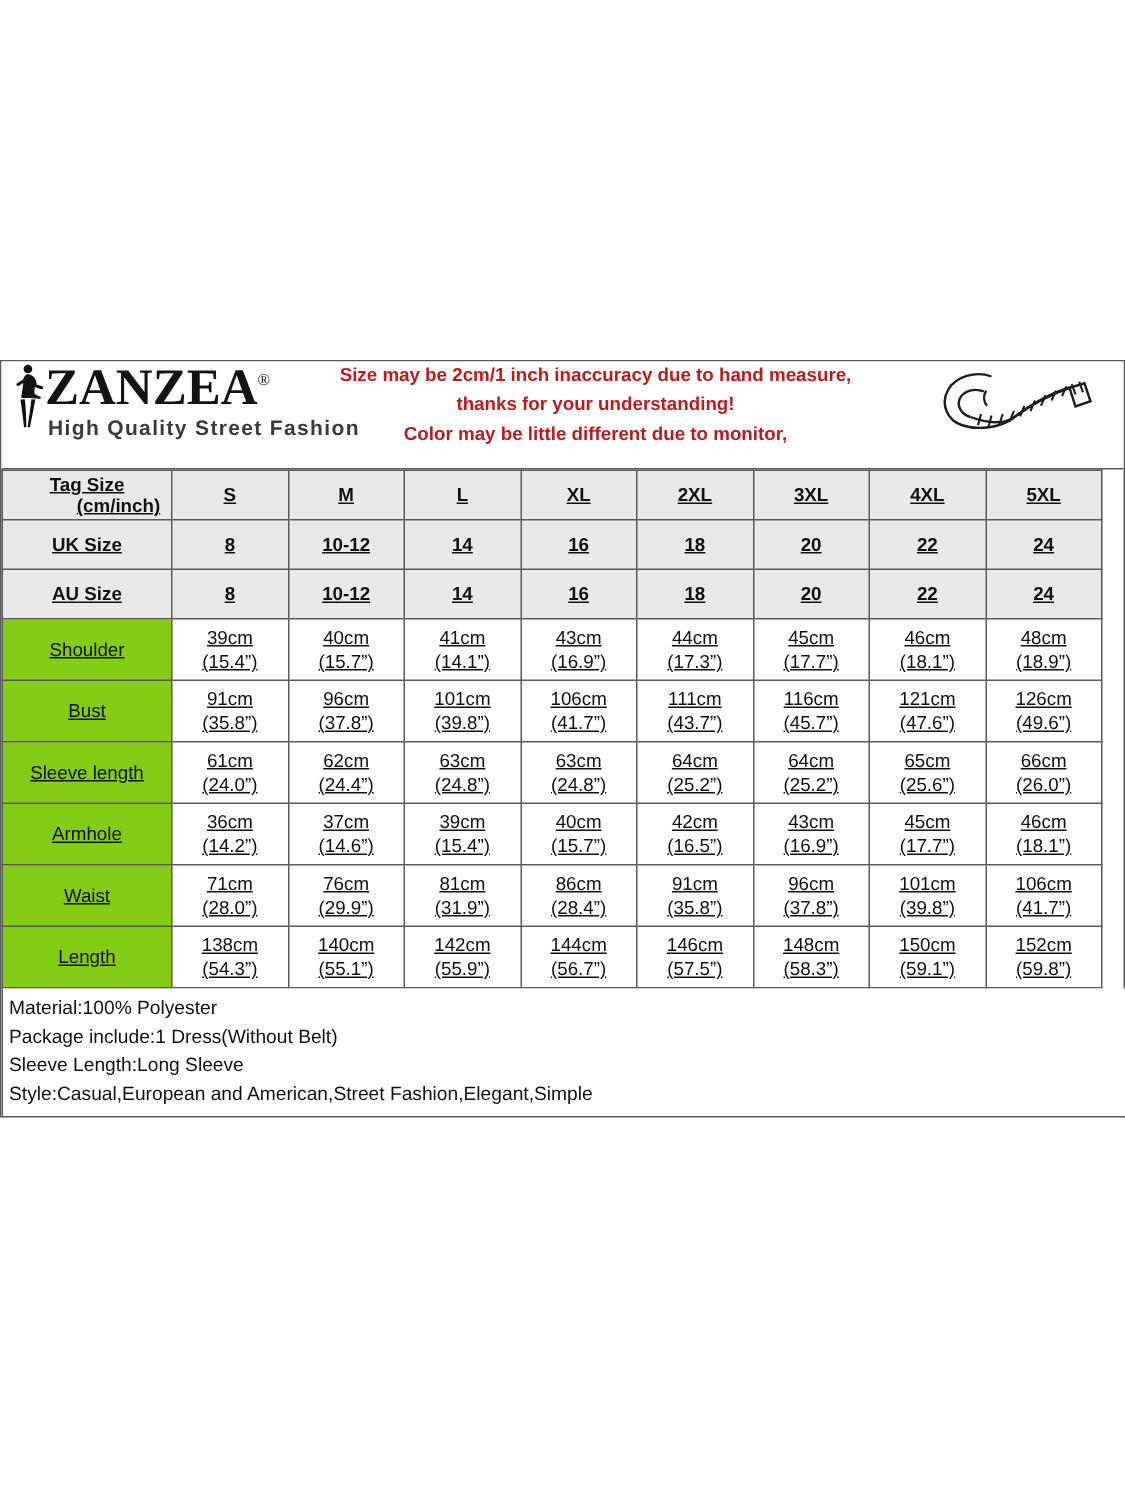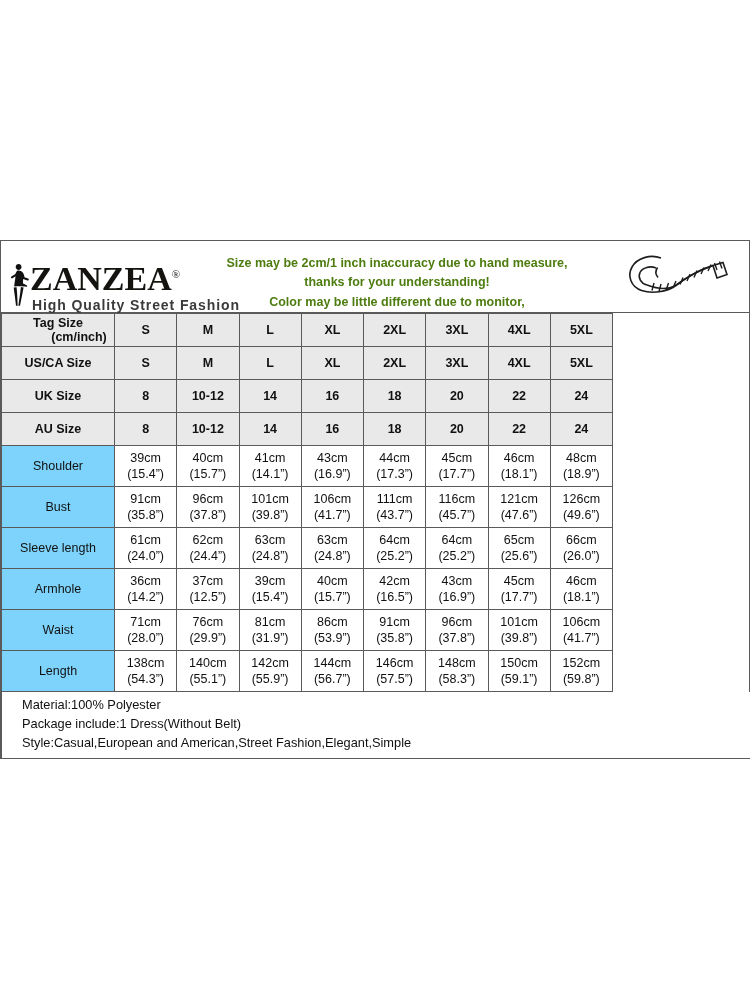--- a/index.html
+++ b/index.html
@@ -22,21 +22,21 @@
     top: 240px;
     width: 750px;
     box-sizing: border-box;
     border: 1px solid #5a5a5a;
     border-bottom: none;
   }
 
   
   .brand-band {
     display: flex;
-    align-items: flex-end;
+    align-items: flex-start;
     height: 72px;
     background: #ffffff;
     box-sizing: border-box;
     border-bottom: 1px solid #5a5a5a;
   }
   .logo-cell {
     width: 170px;
     flex: 0 0 170px;
     display: flex;
     align-items: center;
@@ -72,36 +72,37 @@
     margin-top: 2px;
     margin-left: 2px;
     white-space: nowrap;
   }
   .notice-cell {
     flex: 1 1 auto;
     text-align: center;
     font-size: 12.5px;
     font-weight: 600;
     line-height: 1.55;
-    color: #4d7c0f;
+    color: #b91c1c;
     padding-left: 14px;
   }
   .tape-cell {
     width: 140px;
     flex: 0 0 140px;
     display: flex;
     align-items: center;
     justify-content: center;
   }
 
   
   table.size-table {
     border-collapse: collapse;
-    width: 612px;
+    width: 734px;
     table-layout: fixed;
+    text-decoration: underline;
   }
   table.size-table td {
     border: 1px solid #5a5a5a;
     text-align: center;
     vertical-align: middle;
     font-size: 12.5px;
     color: #111111;
   }
   table.size-table td.lbl {
     background: #e9e9e9;
@@ -114,33 +115,33 @@
     font-weight: 700;
     height: 30px;
   }
   table.size-table tr.meas td {
     background: #ffffff;
     height: 38px;
     font-weight: 400;
     line-height: 1.28;
   }
   table.size-table tr.meas td.lbl {
-    background: #7dd3fc;
+    background: #84cc16;
   }
   .cm { display: block; }
   .inch { display: block; }
   .tag-l1 { display: block; }
   .tag-l2 { display: block; margin-left: 42px; }
 
   
   .notes {
     border: 1px solid #5a5a5a;
     border-top: none;
     background: #ffffff;
-    padding: 4px 4px 5px 20px;
+    padding: 4px 4px 5px 4px;
     box-sizing: border-box;
     width: 750px;
   }
   .notes div {
     font-size: 12.8px;
     line-height: 1.48;
     color: #111111;
     white-space: nowrap;
   }
 </style>
@@ -210,31 +211,20 @@
         <td>S</td>
         <td>M</td>
         <td>L</td>
         <td>XL</td>
         <td>2XL</td>
         <td>3XL</td>
         <td>4XL</td>
         <td>5XL</td>
       </tr>
 
-      <tr class="hdr">
-        <td class="lbl">US/CA Size</td>
-        <td>S</td>
-        <td>M</td>
-        <td>L</td>
-        <td>XL</td>
-        <td>2XL</td>
-        <td>3XL</td>
-        <td>4XL</td>
-        <td>5XL</td>
-      </tr>
 
       <tr class="hdr">
         <td class="lbl">UK Size</td>
         <td>8</td>
         <td>10-12</td>
         <td>14</td>
         <td>16</td>
         <td>18</td>
         <td>20</td>
         <td>22</td>
@@ -362,21 +352,21 @@
       </tr>
 
       <tr class="meas">
         <td class="lbl">Armhole</td>
         <td>
             <span class="cm">36cm</span>
             <span class="inch">(14.2”)</span>
           </td>
         <td>
             <span class="cm">37cm</span>
-            <span class="inch">(12.5”)</span>
+            <span class="inch">(14.6”)</span>
           </td>
         <td>
             <span class="cm">39cm</span>
             <span class="inch">(15.4”)</span>
           </td>
         <td>
             <span class="cm">40cm</span>
             <span class="inch">(15.7”)</span>
           </td>
         <td>
@@ -406,21 +396,21 @@
         <td>
             <span class="cm">76cm</span>
             <span class="inch">(29.9”)</span>
           </td>
         <td>
             <span class="cm">81cm</span>
             <span class="inch">(31.9”)</span>
           </td>
         <td>
             <span class="cm">86cm</span>
-            <span class="inch">(53.9”)</span>
+            <span class="inch">(28.4”)</span>
           </td>
         <td>
             <span class="cm">91cm</span>
             <span class="inch">(35.8”)</span>
           </td>
         <td>
             <span class="cm">96cm</span>
             <span class="inch">(37.8”)</span>
           </td>
         <td>
@@ -467,16 +457,17 @@
             <span class="cm">152cm</span>
             <span class="inch">(59.8”)</span>
           </td>
       </tr>
     </tbody>
   </table>
 
   <div class="notes">
     <div>Material:100% Polyester</div>
     <div>Package include:1 Dress(Without Belt)</div>
+    <div>Sleeve Length:Long Sleeve</div>
     <div>Style:Casual,European and American,Street Fashion,Elegant,Simple</div>
   </div>
 
 </div>
 
 </body></html>

